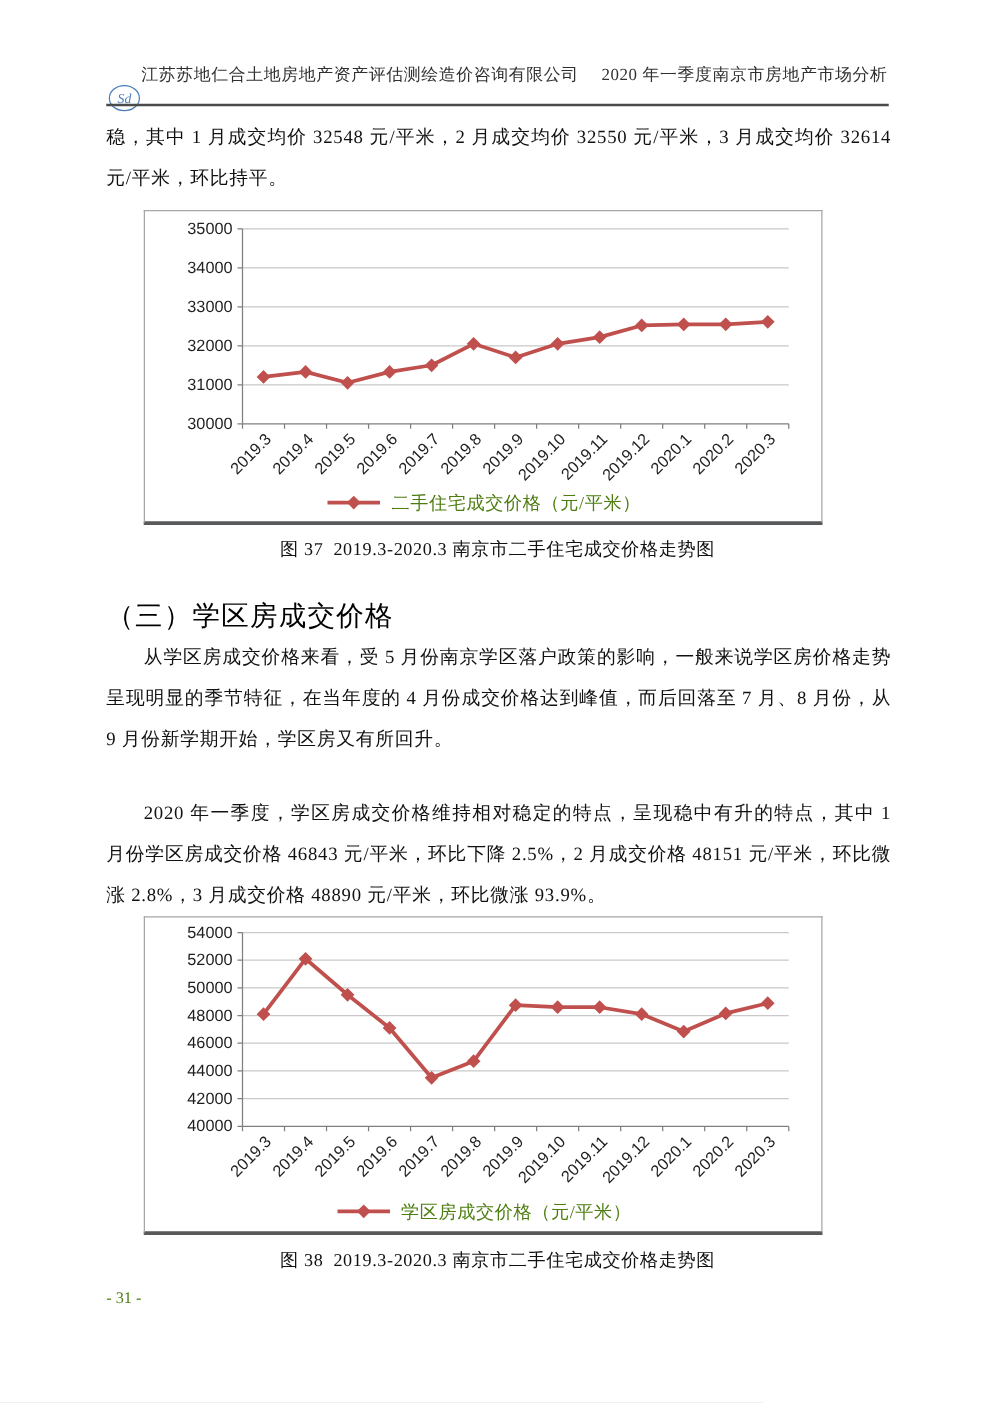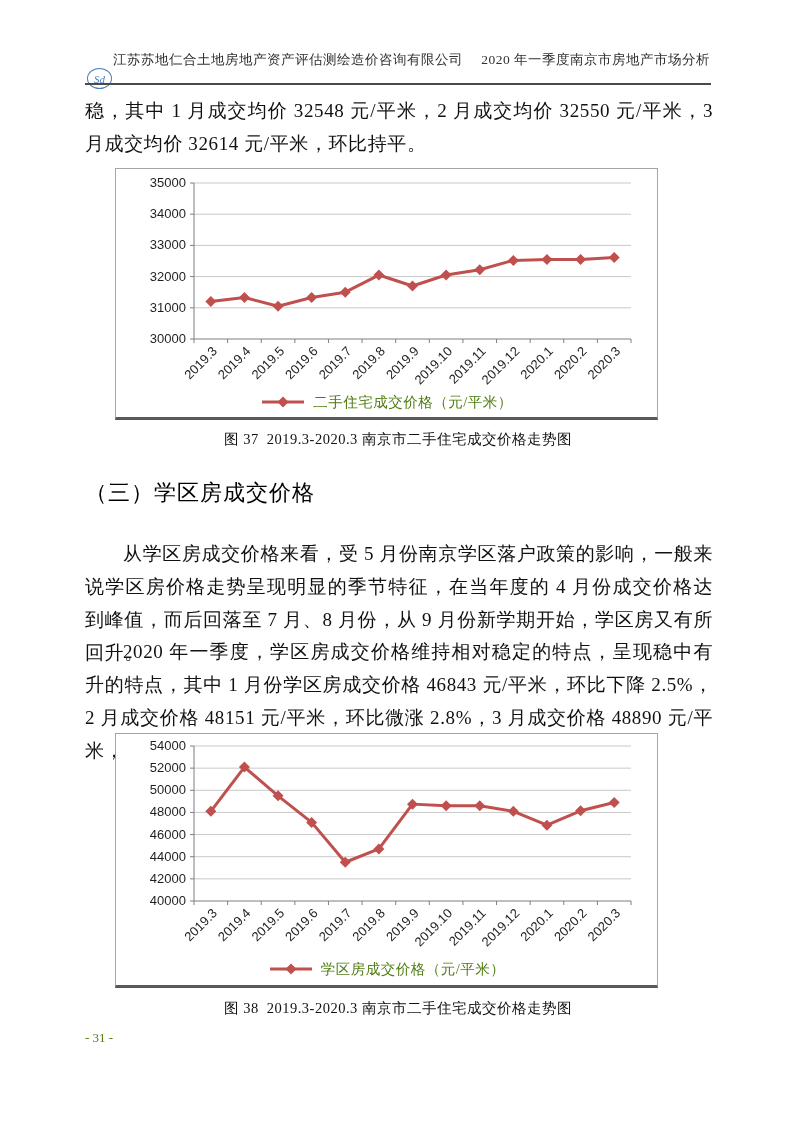--- a/index.html
+++ b/index.html
@@ -24,26 +24,26 @@
   }
   .hdr-title {
     position:absolute; right:83px; top:51px; font-size:13.5px; color:#303030;
     letter-spacing:0.5px; white-space:nowrap;
   }
   .hdr-rule {
     position:absolute; left:85px; top:83px; width:626px; height:2px; background:#4a4a4a;
   }
   
   .para {
-    position:absolute; left:85px; width:628px; font-size:19px; line-height:33px;
+    position:absolute; left:85px; width:628px; font-size:15px; line-height:33px;
     text-align:justify; letter-spacing:0.6px; color:#111;
   }
   .para.indent { text-indent:2em; }
   .p1 { top:94px; }
-  .p2 { top:537px;font-family:Liberation Serif, serif; }
+  .p2 { top:510px;font-family:Liberation Serif, serif; }
   .p3 { top:635px; }
   .section-heading {
     position:absolute; left:85px; top:478px; width:628px;
     font-family:"Liberation Sans","DejaVu Sans",sans-serif;
     font-weight:normal; font-size:22px; color:#000; letter-spacing:1px;
   }
   
   .chart-box {
     position:absolute; left:115px; width:543px; background:#fff;
     border:1px solid #a6a6a6; border-bottom:3px solid #58595b;

